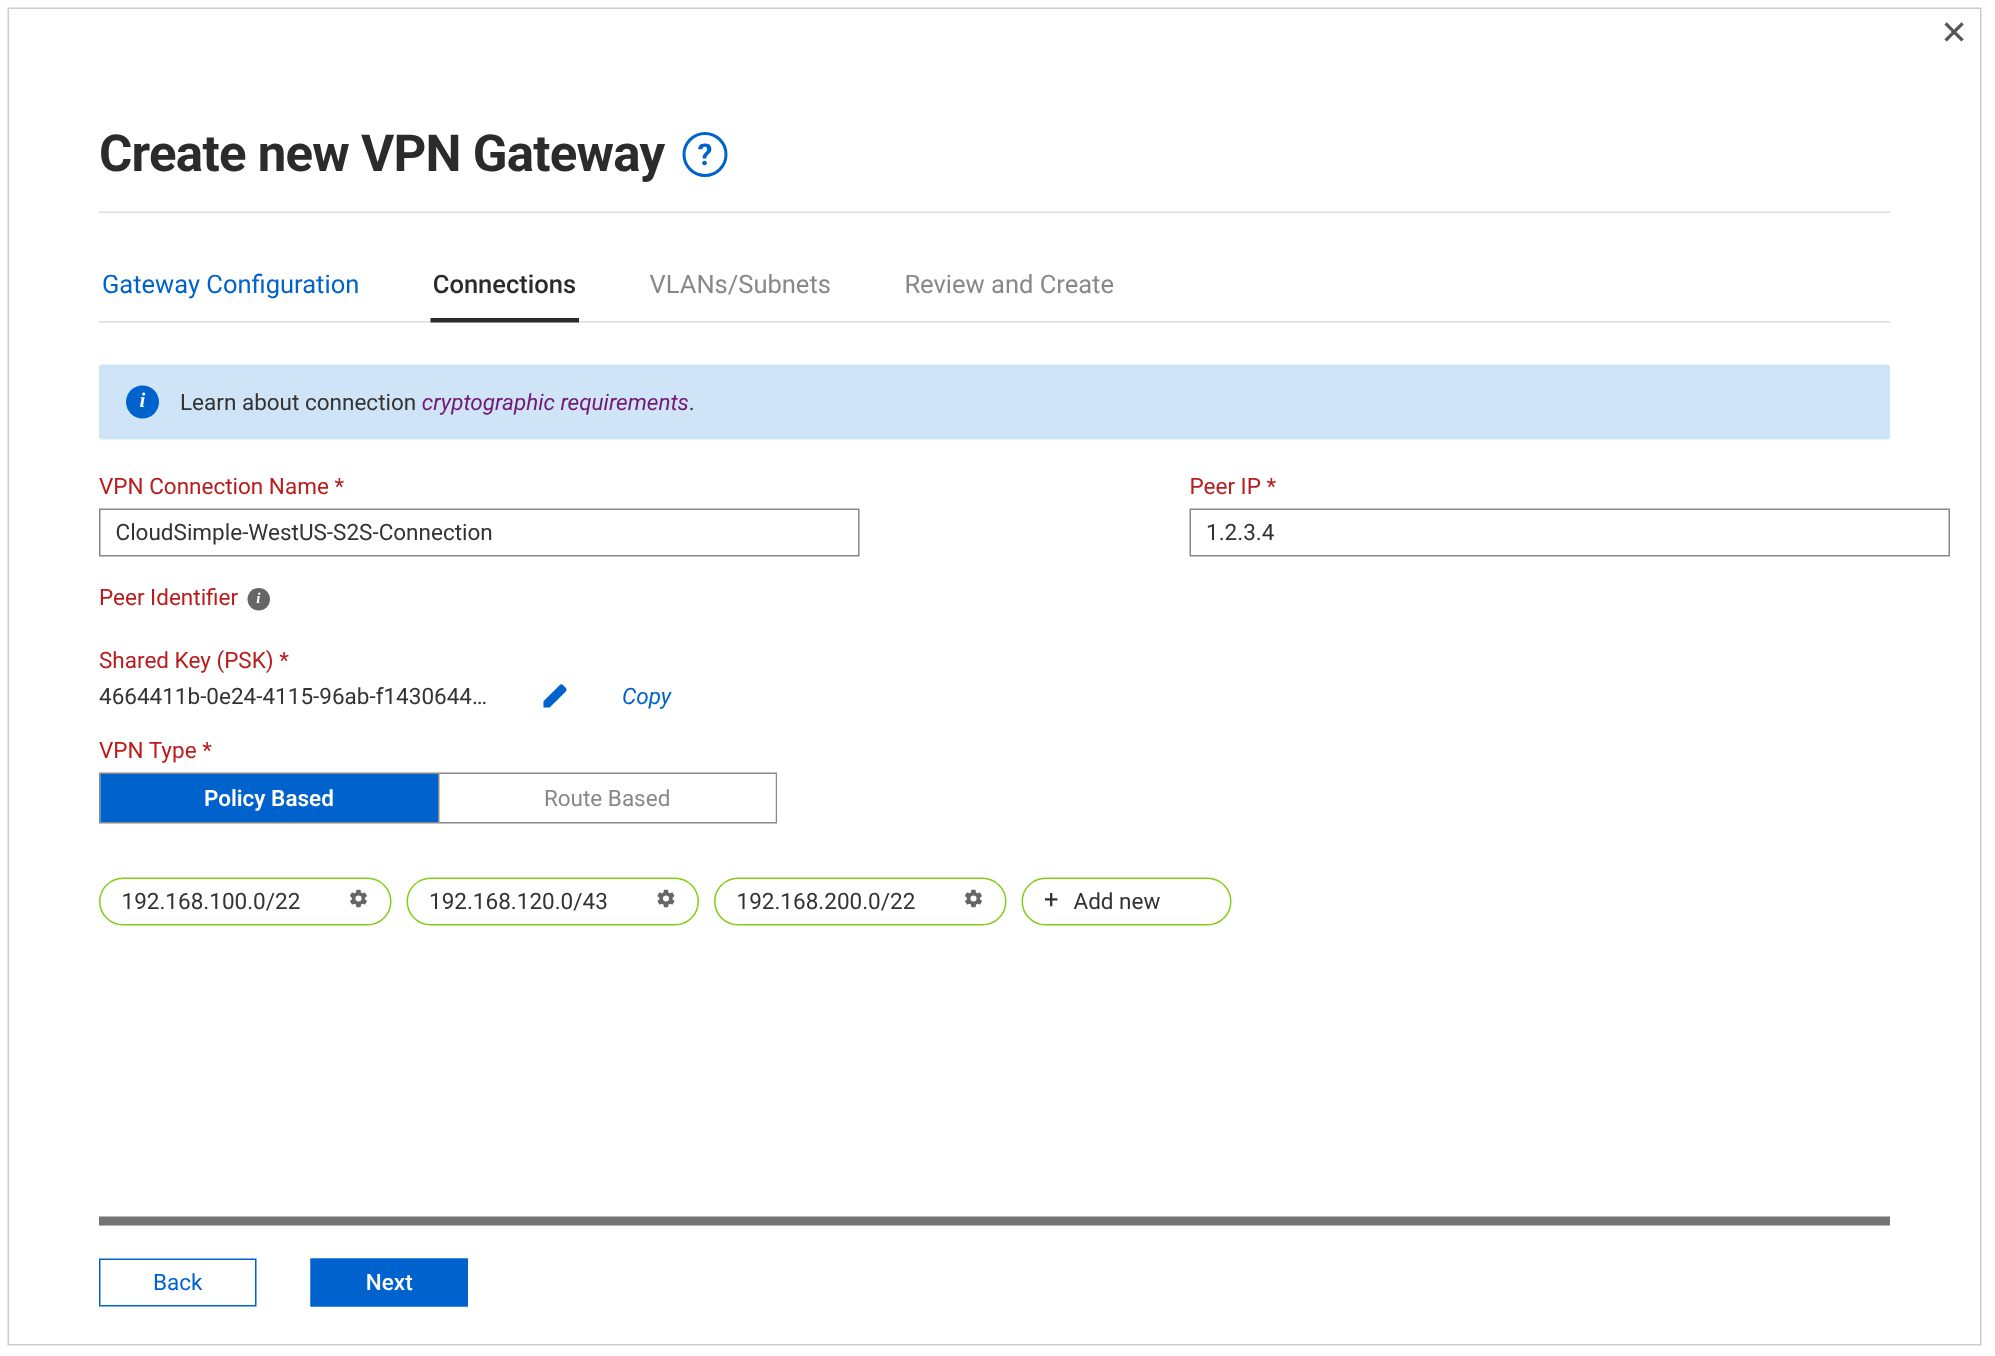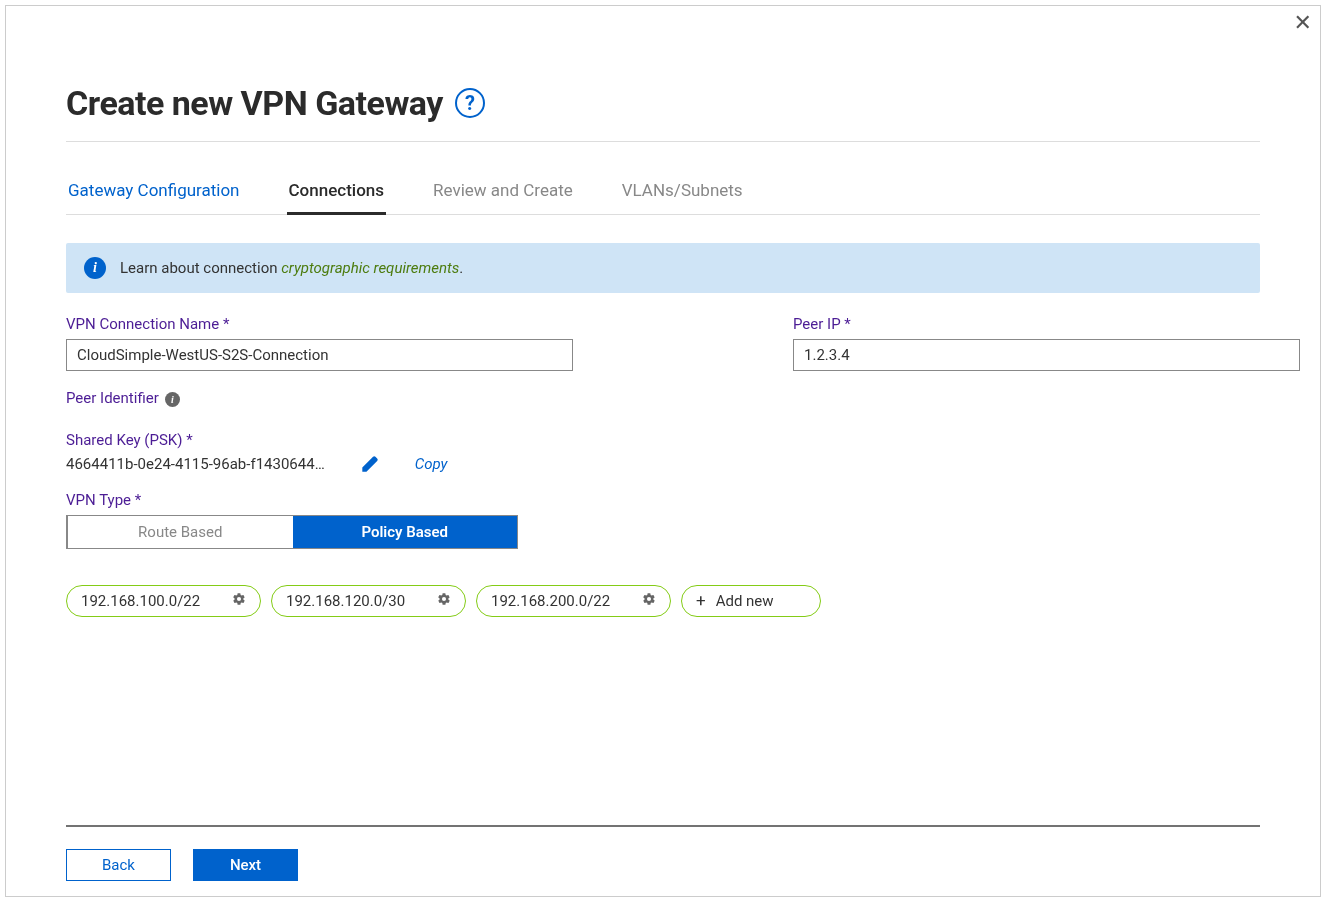--- a/index.html
+++ b/index.html
@@ -95,30 +95,30 @@
       display: inline-flex;
       align-items: center;
       justify-content: center;
       font-size: 14px;
       font-weight: 700;
       font-style: italic;
       font-family: Georgia, serif;
     }
     .info-text { font-size: 15px; color: #333; }
     .info-text a {
-      color: #4d7c0f;
+      color: #701a75;
       font-style: italic;
       text-decoration: none;
     }
     .form-area { margin-top: 22px; }
     .form-row { display: flex; gap: 220px; margin-bottom: 18px; }
     .form-group { flex: none; }
     .field-label {
       font-size: 15px;
-      color: #4c1d95;
+      color: #b91c1c;
       margin-bottom: 6px;
       display: block;
     }
     .text-input {
       width: 507px;
       height: 32px;
       border: 1px solid #888;
       padding: 4px 10px;
       font-size: 15px;
       color: #333;
@@ -204,27 +204,27 @@
     .chip .gear { color: #666; display: inline-flex; }
     .chip.add-chip {
       min-width: 140px;
       justify-content: flex-start;
       gap: 10px;
       cursor: pointer;
     }
     .plus-icon { font-size: 17px; line-height: 1; }
     .footer {
       position: absolute;
-      bottom: 15px;
+      bottom: 25px;
       left: 60px;
       right: 60px;
-      border-top: 2px solid #737373;
+      border-top: 6px solid #737373;
       padding-top: 22px;
       display: flex;
-      gap: 22px;
+      gap: 36px;
     }
     .btn {
       width: 105px;
       height: 32px;
       font-size: 15px;
       display: inline-flex;
       align-items: center;
       justify-content: center;
       cursor: pointer;
     }
@@ -248,22 +248,22 @@
   <span class="close-x">✕</span>
 
   <div class="page-header">
     <h1>Create new VPN Gateway</h1>
     <span class="help-circle">?</span>
   </div>
 
   <div class="tabs">
     <div class="tab completed">Gateway Configuration</div>
     <div class="tab active">Connections</div>
+    <div class="tab inactive">VLANs/Subnets</div>
     <div class="tab inactive">Review and Create</div>
-    <div class="tab inactive">VLANs/Subnets</div>
   </div>
 
   <div class="info-banner">
     <span class="info-icon">i</span>
     <span class="info-text">
       <span>Learn about connection </span><a href="#">cryptographic requirements</a><span>.</span>
     </span>
   </div>
 
   <div class="form-area">
@@ -299,39 +299,39 @@
         </span>
         <span class="copy-link">Copy</span>
       </div>
     </div>
 
     <div class="section-spacer"></div>
 
     <div class="form-group">
       <label class="field-label">VPN Type *</label>
       <div class="toggle-group">
+        <div class="toggle-btn selected">Policy Based</div>
         <div class="toggle-btn unselected">Route Based</div>
-        <div class="toggle-btn selected">Policy Based</div>
       </div>
     </div>
 
     <div style="height:30px"></div>
 
     <div class="form-group">
       <div class="chips-row">
         <div class="chip">
           <span>192.168.100.0/22</span>
           <span class="gear">
             <svg width="14" height="14" viewBox="0 0 24 24" fill="#666">
                 <path d="M19.4 13a7.8 7.8 0 0 0 .1-1 7.8 7.8 0 0 0-.1-1l2.1-1.6a.5.5 0 0 0 .1-.6l-2-3.5a.5.5 0 0 0-.6-.2l-2.5 1a7.3 7.3 0 0 0-1.7-1l-.4-2.6A.5.5 0 0 0 14 2h-4a.5.5 0 0 0-.5.4L9.1 5a7.3 7.3 0 0 0-1.7 1l-2.5-1a.5.5 0 0 0-.6.2l-2 3.5a.5.5 0 0 0 .1.6L4.5 11a7.8 7.8 0 0 0-.1 1 7.8 7.8 0 0 0 .1 1l-2.1 1.6a.5.5 0 0 0-.1.6l2 3.5a.5.5 0 0 0 .6.2l2.5-1a7.3 7.3 0 0 0 1.7 1l.4 2.6a.5.5 0 0 0 .5.4h4a.5.5 0 0 0 .5-.4l.4-2.6a7.3 7.3 0 0 0 1.7-1l2.5 1a.5.5 0 0 0 .6-.2l2-3.5a.5.5 0 0 0-.1-.6zM12 15.5A3.5 3.5 0 1 1 15.5 12 3.5 3.5 0 0 1 12 15.5z"></path>
               </svg>
           </span>
         </div>
         <div class="chip">
-          <span>192.168.120.0/30</span>
+          <span>192.168.120.0/43</span>
           <span class="gear">
             <svg width="14" height="14" viewBox="0 0 24 24" fill="#666">
                 <path d="M19.4 13a7.8 7.8 0 0 0 .1-1 7.8 7.8 0 0 0-.1-1l2.1-1.6a.5.5 0 0 0 .1-.6l-2-3.5a.5.5 0 0 0-.6-.2l-2.5 1a7.3 7.3 0 0 0-1.7-1l-.4-2.6A.5.5 0 0 0 14 2h-4a.5.5 0 0 0-.5.4L9.1 5a7.3 7.3 0 0 0-1.7 1l-2.5-1a.5.5 0 0 0-.6.2l-2 3.5a.5.5 0 0 0 .1.6L4.5 11a7.8 7.8 0 0 0-.1 1 7.8 7.8 0 0 0 .1 1l-2.1 1.6a.5.5 0 0 0-.1.6l2 3.5a.5.5 0 0 0 .6.2l2.5-1a7.3 7.3 0 0 0 1.7 1l.4 2.6a.5.5 0 0 0 .5.4h4a.5.5 0 0 0 .5-.4l.4-2.6a7.3 7.3 0 0 0 1.7-1l2.5 1a.5.5 0 0 0 .6-.2l2-3.5a.5.5 0 0 0-.1-.6zM12 15.5A3.5 3.5 0 1 1 15.5 12 3.5 3.5 0 0 1 12 15.5z"></path>
               </svg>
           </span>
         </div>
         <div class="chip">
           <span>192.168.200.0/22</span>
           <span class="gear">
             <svg width="14" height="14" viewBox="0 0 24 24" fill="#666">

